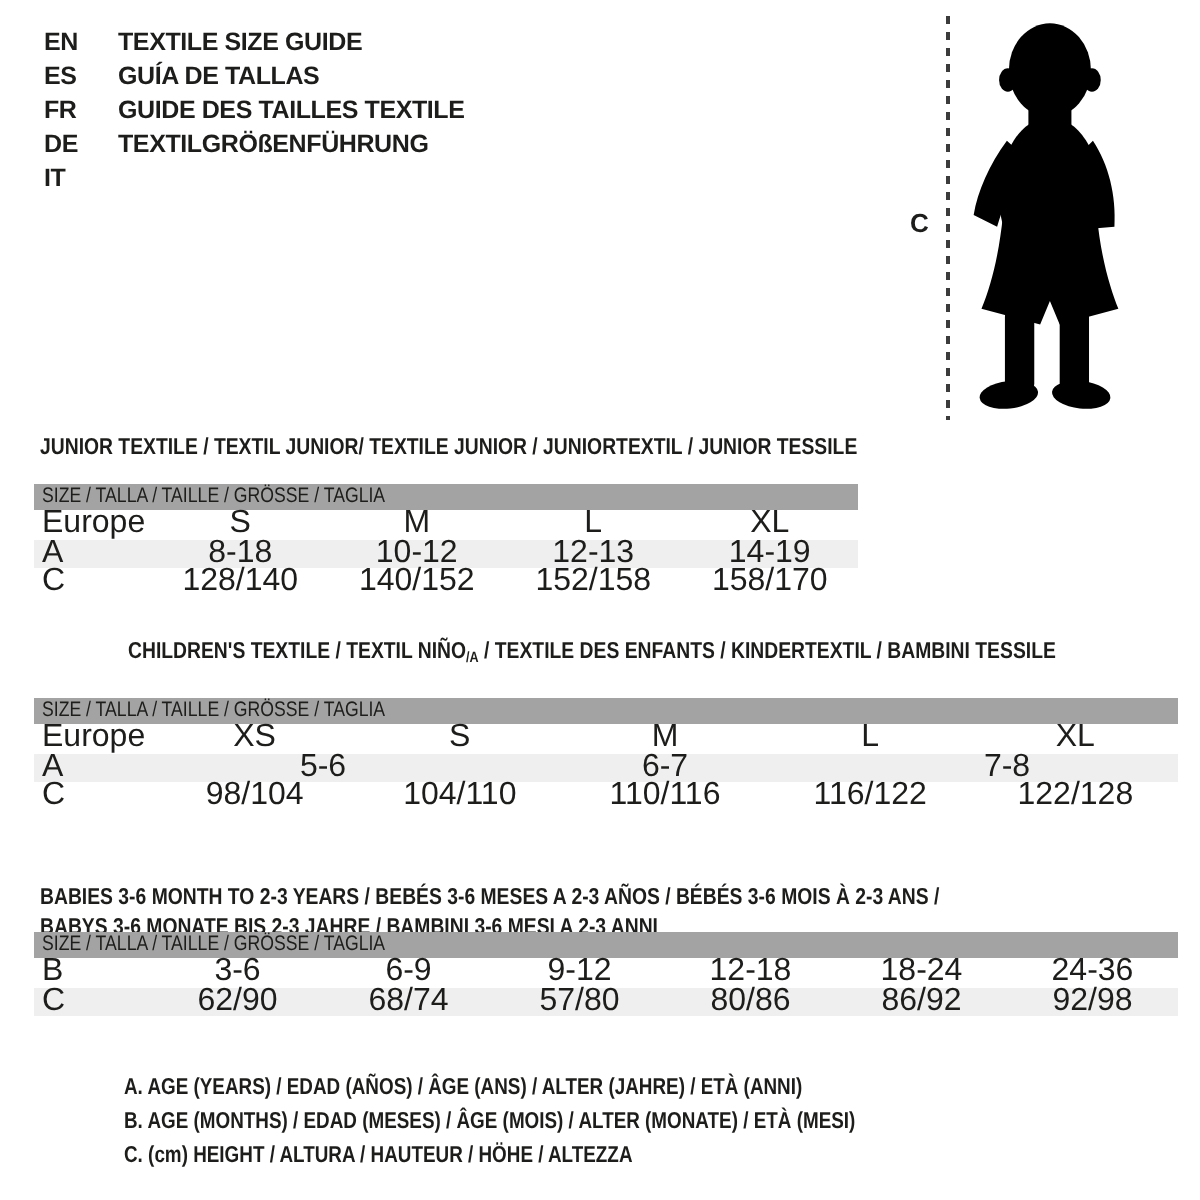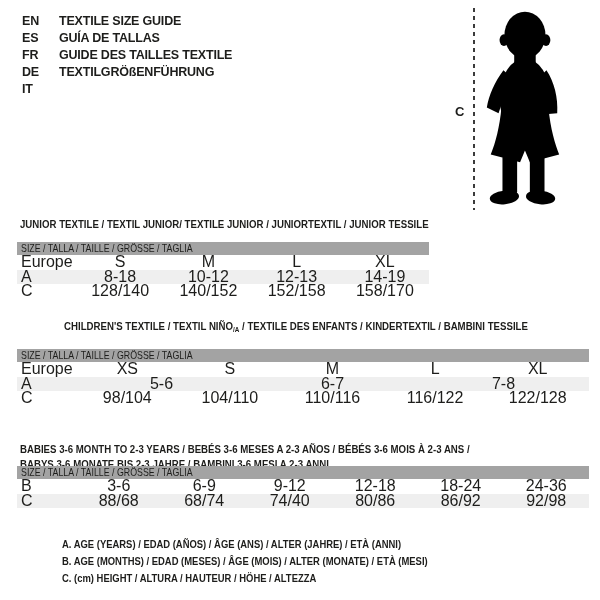--- a/index.html
+++ b/index.html
@@ -166,23 +166,23 @@
       <span class="lbl">B</span>
       <span class="cell">3-6</span>
       <span class="cell">6-9</span>
       <span class="cell">9-12</span>
       <span class="cell">12-18</span>
       <span class="cell">18-24</span>
       <span class="cell">24-36</span>
     </div>
     <div class="row alt">
       <span class="lbl">C</span>
-      <span class="cell">88/68</span>
+      <span class="cell">62/90</span>
       <span class="cell">68/74</span>
-      <span class="cell">74/40</span>
+      <span class="cell">57/80</span>
       <span class="cell">80/86</span>
       <span class="cell">86/92</span>
       <span class="cell">92/98</span>
     </div>
   </div>
 
   <div class="legend">
     <div class="legend-line">
       <span class="cond82">A. AGE (YEARS) / EDAD (AÑOS) / ÂGE (ANS) / ALTER (JAHRE) / ETÀ (ANNI)</span>
     </div>

